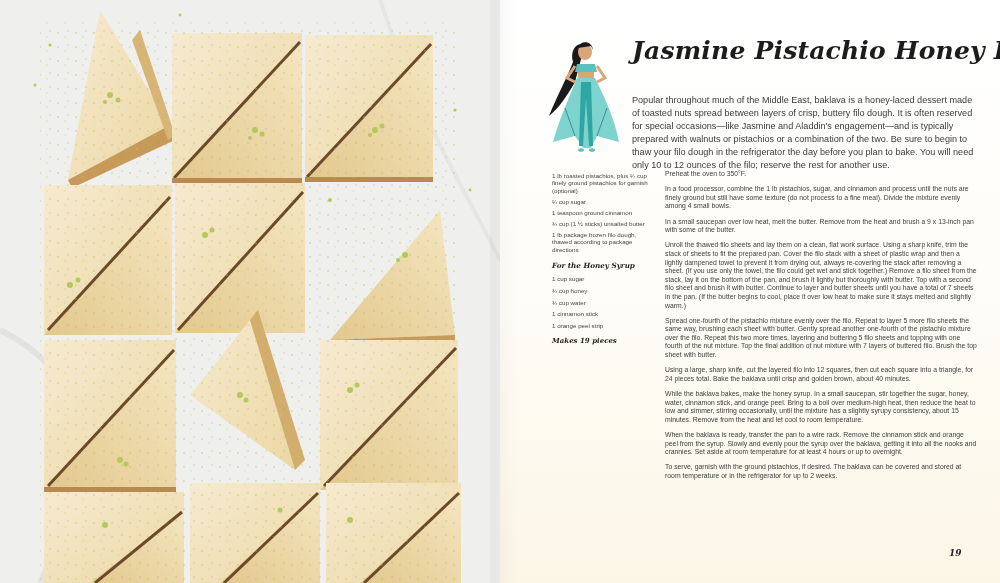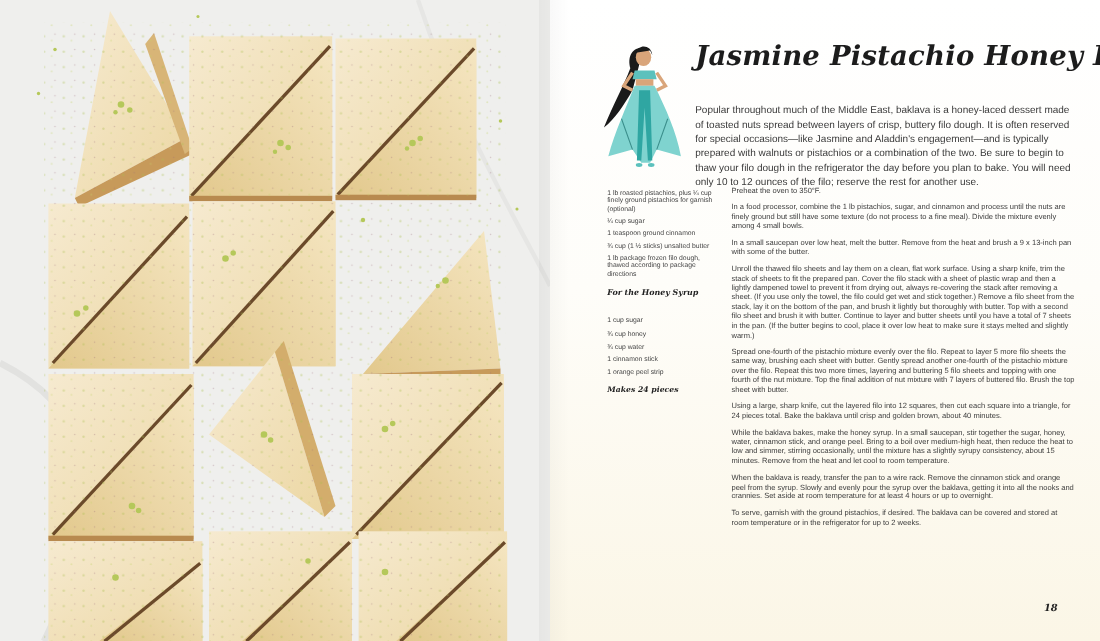--- a/index.html
+++ b/index.html
@@ -39,21 +39,21 @@
     font-size: 9.1px; line-height: 13.1px; color: #3a3a3a;
   }
 
   .ingredients {
     position: absolute; left: 52px; top: 172px; width: 100px;
     font-size: 6.2px; line-height: 7.4px; color: #444;
   }
   .ingredients .ing { margin-bottom: 3.6px; }
   .ingredients .sub-heading {
     font-family: "DejaVu Serif", serif; font-style: italic; font-weight: bold;
-    font-size: 7.2px; margin-top: 9px; margin-bottom: 19px; color: #222;
+    font-size: 7.2px; margin-top: 9px; margin-bottom: 6px; color: #222;
   }
   .ingredients .ing2 { margin-bottom: 4.2px; }
   .ingredients .yield {
     font-family: "DejaVu Serif", serif; font-style: italic; font-weight: bold;
     font-size: 7px; margin-top: 8px; color: #222;
   }
 
   .steps {
     position: absolute; left: 165px; top: 170px; width: 312px;
     font-size: 6.85px; line-height: 8.6px; color: #3d3d3d;
@@ -233,32 +233,32 @@
       <div class="ing">¾ cup (1 ½ sticks) unsalted butter</div>
       <div class="ing">1 lb package frozen filo dough, thawed according to package directions</div>
 
       <div class="sub-heading">For the Honey Syrup</div>
       <div class="ing2">1 cup sugar</div>
       <div class="ing2">¾ cup honey</div>
       <div class="ing2">¾ cup water</div>
       <div class="ing2">1 cinnamon stick</div>
       <div class="ing2">1 orange peel strip</div>
 
-      <div class="yield">Makes 24 pieces</div>
+      <div class="yield">Makes 19 pieces</div>
     </div>
 
     <div class="steps">
       <p>Preheat the oven to 350°F.</p>
       <p>In a food processor, combine the 1 lb pistachios, sugar, and cinnamon and process until the nuts are finely ground but still have some texture (do not process to a fine meal). Divide the mixture evenly among 4 small bowls.</p>
       <p>In a small saucepan over low heat, melt the butter. Remove from the heat and brush a 9 x 13-inch pan with some of the butter.</p>
       <p>Unroll the thawed filo sheets and lay them on a clean, flat work surface. Using a sharp knife, trim the stack of sheets to fit the prepared pan. Cover the filo stack with a sheet of plastic wrap and then a lightly dampened towel to prevent it from drying out, always re-covering the stack after removing a sheet. (If you use only the towel, the filo could get wet and stick together.) Remove a filo sheet from the stack, lay it on the bottom of the pan, and brush it lightly but thoroughly with butter. Top with a second filo sheet and brush it with butter. Continue to layer and butter sheets until you have a total of 7 sheets in the pan. (If the butter begins to cool, place it over low heat to make sure it stays melted and slightly warm.)</p>
       <p>Spread one-fourth of the pistachio mixture evenly over the filo. Repeat to layer 5 more filo sheets the same way, brushing each sheet with butter. Gently spread another one-fourth of the pistachio mixture over the filo. Repeat this two more times, layering and buttering 5 filo sheets and topping with one fourth of the nut mixture. Top the final addition of nut mixture with 7 layers of buttered filo. Brush the top sheet with butter.</p>
       <p>Using a large, sharp knife, cut the layered filo into 12 squares, then cut each square into a triangle, for 24 pieces total. Bake the baklava until crisp and golden brown, about 40 minutes.</p>
       <p>While the baklava bakes, make the honey syrup. In a small saucepan, stir together the sugar, honey, water, cinnamon stick, and orange peel. Bring to a boil over medium-high heat, then reduce the heat to low and simmer, stirring occasionally, until the mixture has a slightly syrupy consistency, about 15 minutes. Remove from the heat and let cool to room temperature.</p>
       <p>When the baklava is ready, transfer the pan to a wire rack. Remove the cinnamon stick and orange peel from the syrup. Slowly and evenly pour the syrup over the baklava, getting it into all the nooks and crannies. Set aside at room temperature for at least 4 hours or up to overnight.</p>
       <p>To serve, garnish with the ground pistachios, if desired. The baklava can be covered and stored at room temperature or in the refrigerator for up to 2 weeks.</p>
     </div>
 
-    <div class="page-number">18</div>
+    <div class="page-number">19</div>
   </div>
 
   <div class="gutter"></div>
 </div>
 
 </body></html>

